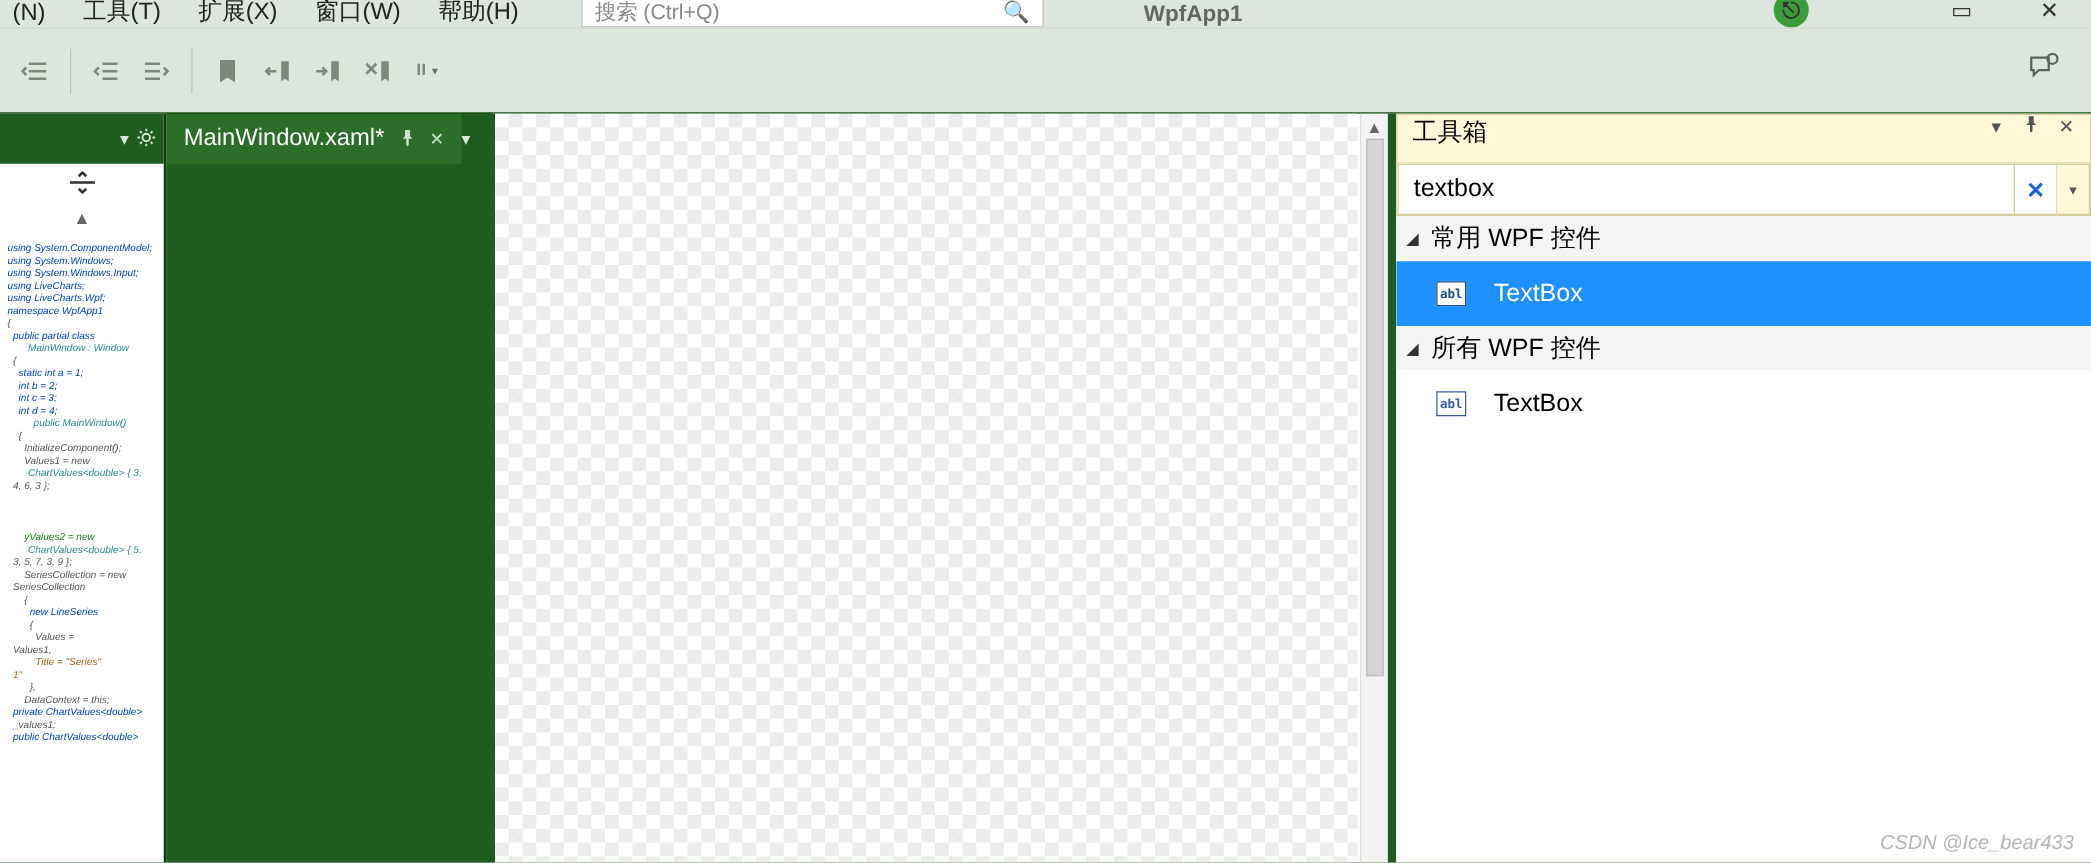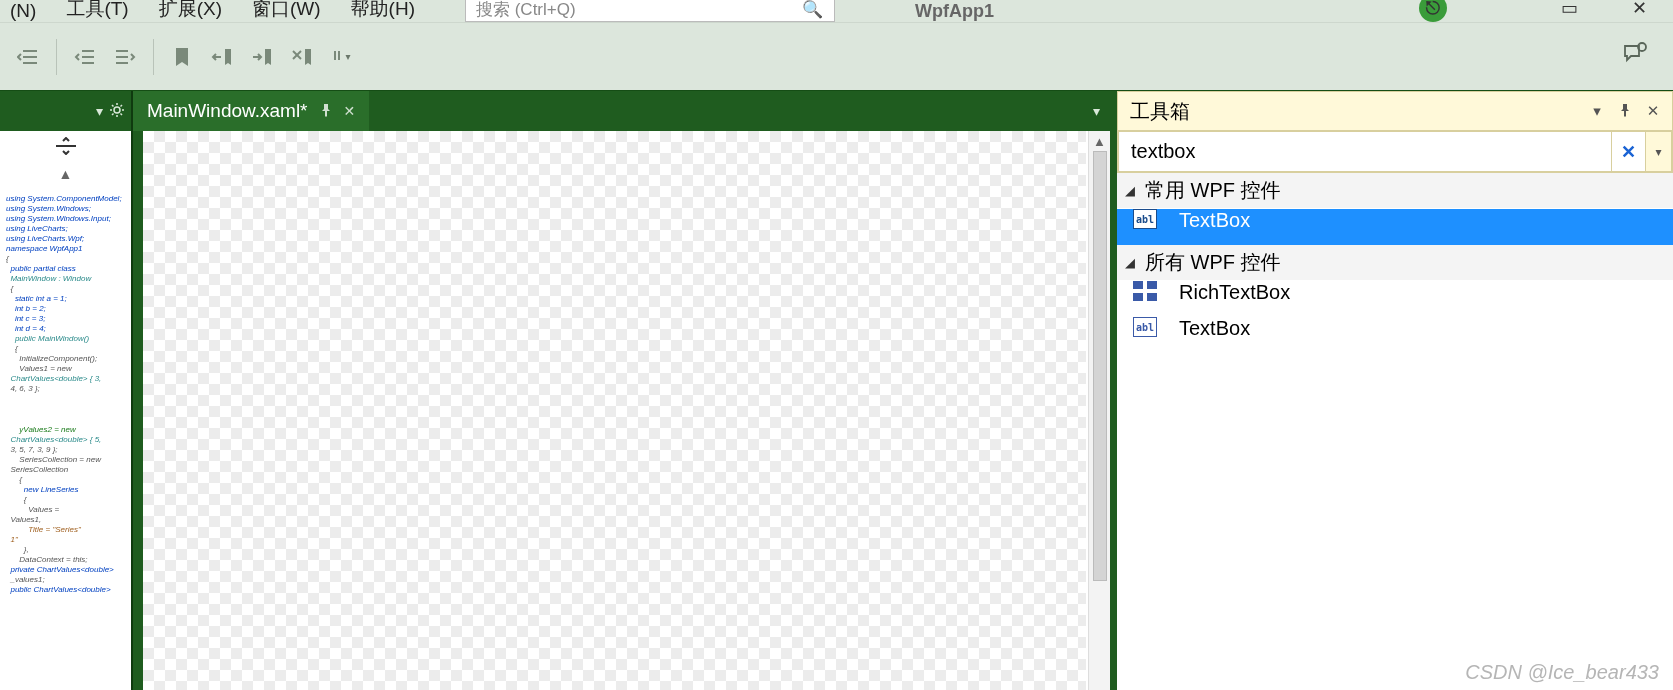--- a/index.html
+++ b/index.html
@@ -47,27 +47,27 @@
   .left-panel .lp-header {
     height: 40px; background:#1f5c1f; display:flex; align-items:center; justify-content:flex-end;
     padding-right: 6px; gap: 6px;
   }
   .left-panel .lp-header span { color:#d9e8d9; font-size:14px;}
   .left-panel .lp-body { flex:1; overflow:hidden; padding: 6px 2px; font-size:8px; line-height:10px; color:#3a4aa8;font-style:italic;}
   .left-panel .split-icon { text-align:center; font-size:18px; color:#333; padding:6px 0;}
   .left-panel .up-arrow { text-align:center; font-size:14px; color:#666; padding-bottom:4px;}
   .left-panel .code-thumb { padding: 2px 4px; white-space: pre; }
   .left-panel .kw-blue { color:#0040c0;}
-  .left-panel .kw-teal { color:#2a8a8a;}
+  .left-panel .kw-teal { color:#2a8a8a;margin-left:12px;}
   .left-panel .kw-green { color:#1a7a1a;margin-top:31px;}
   .left-panel .kw-brown { color:#a06020;}
   .left-panel .kw-gray { color:#555;}
 
   
-  .editor-wrap { flex:1; display:flex; flex-direction:column; min-width:0;justify-content:flex-end;}
+  .editor-wrap { flex:1; display:flex; min-width:0;justify-content:flex-end;}
   .doc-tabs {
     height:40px; background:#1f5c1f; display:flex; align-items:stretch;
   }
   .doc-tabs .tab {
     display:flex; align-items:center; padding: 0 14px; color:#fff; font-size:19px;
     background:#154d15; gap:12px;
   }
   .doc-tabs .tab.active { background:#2a6e2a; }
   .doc-tabs .tab .pin, .doc-tabs .tab .close { font-size:14px; color:#d0e0d0; }
   .doc-tabs .tabs-right { margin-left:auto; display:flex; align-items:center; padding-right:10px; color:#d9e8d9; font-size:14px;}
@@ -94,21 +94,21 @@
     background-color:#fff;
   }
 
   
   .right-panel {
     width: 563px; background:#fff; display:flex; flex-direction:column;
     border-left: 7px solid #1f5c1f;
   }
   .tbx-header {
     height:40px; background:#fff9d9; border:1px solid #d8cf9e;
-    display:flex; align-items:center; padding:0 8px 0 12px; font-size:20px;
+    display:flex; align-items:flex-start; padding:0 8px 0 12px; font-size:20px;
   }
   .tbx-header .title { flex:1; }
   .tbx-header .hicon { width:22px; text-align:center; color:#555; font-size:15px; margin-left:6px;}
   
   .tbx-search {
     height:42px; border:1px solid #d8cf9e; border-top:none; background:#fff9d9;
     display:flex; align-items:stretch;
   }
   .tbx-search input {
     flex:1; border:1px solid #d8cf9e; padding:0 12px; font-size:20px;
@@ -123,40 +123,40 @@
     border:1px solid #d8cf9e; border-left:none; background:#fff9d9; color:#555; font-size:12px;
   }
   
   .tbx-body { flex:1; overflow:auto; font-size:20px; background:#fff;}
   .tbx-group {
     display:flex; align-items:center; padding:4px 8px; background:#f4f4f4;
     border-bottom:1px solid #fff;
   }
   .tbx-group .exp { width:20px; font-size:13px; color:#333;}
   .tbx-item {
-    display:flex; height:36px; padding-left:16px; gap:22px;
+    display:flex; align-items:center; height:52px; padding-left:32px; gap:22px;
   }
   .tbx-item .iicon {
     width:24px; height:20px; border:1.5px solid #3a5aa8; display:flex;
     align-items:center; justify-content:center; font-size:10px; color:#3a5aa8;
     background:#fff; font-family: monospace; font-weight:700;
   }
   .tbx-item .iicon.rtb {
     border:none; width:24px; height:20px; position:relative;
     display:block;
   }
   .tbx-item .iicon.rtb::before, .tbx-item .iicon.rtb::after {
     content:""; position:absolute; background:#3a5aa8;
   }
   .tbx-item .iicon.rtb::before { left:0; top:0; width:10px; height:8px; box-shadow: 14px 0 0 #3a5aa8, 0 12px 0 #3a5aa8, 14px 12px 0 #3a5aa8;}
   .tbx-item.selected { background:#1e90ff; color:#fff; }
   .tbx-item.selected .iicon { border-color:#1a4c8c; color:#1a4c8c; background:#fff;}
 
   .watermark {
-    position:absolute; right:14px; bottom:6px; font-size:20px; color:rgba(120,120,120,0.55);
+    position:absolute; right:14px; bottom:6px; font-size:16px; color:rgba(120,120,120,0.55);
     font-style:italic;
   }
 </style>
 </head>
 <body>
 
 <div class="menubar">
   <span class="menu-item">(N)</span>
   <span class="menu-item">工具(T)</span>
   <span class="menu-item">扩展(X)</span>
@@ -334,24 +334,20 @@
         </div>
         <div class="tbx-item selected">
           <span class="iicon">abl</span>
           <span>TextBox</span>
         </div>
         <div class="tbx-group">
           <span class="exp">◢</span>
           <span>所有 WPF 控件</span>
         </div>
         <div class="tbx-item">
-          <span class="iicon rtb"></span>
-          <span>RichTextBox</span>
-        </div>
-        <div class="tbx-item">
           <span class="iicon">abl</span>
           <span>TextBox</span>
         </div>
       </div>
   </div>
 </div>
 
 <div class="watermark">CSDN @Ice_bear433</div>
 
 </body></html>

